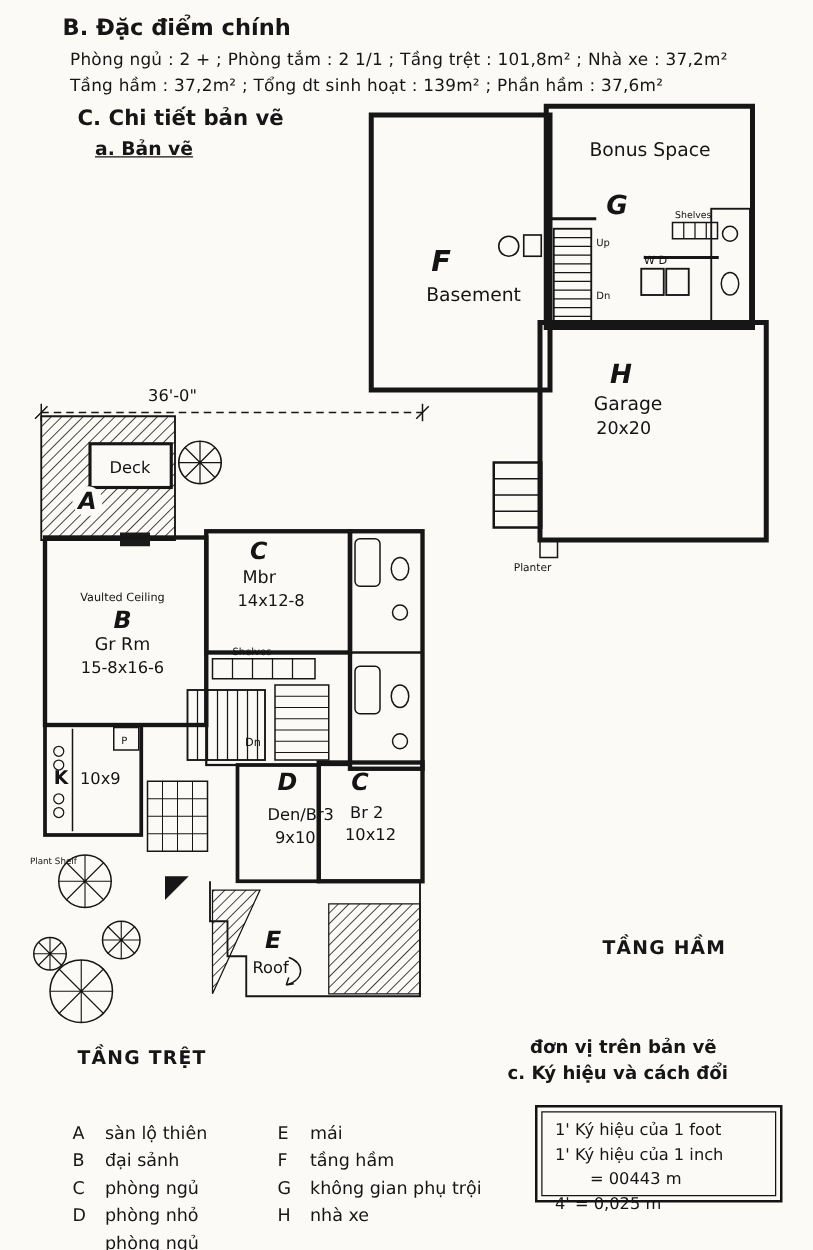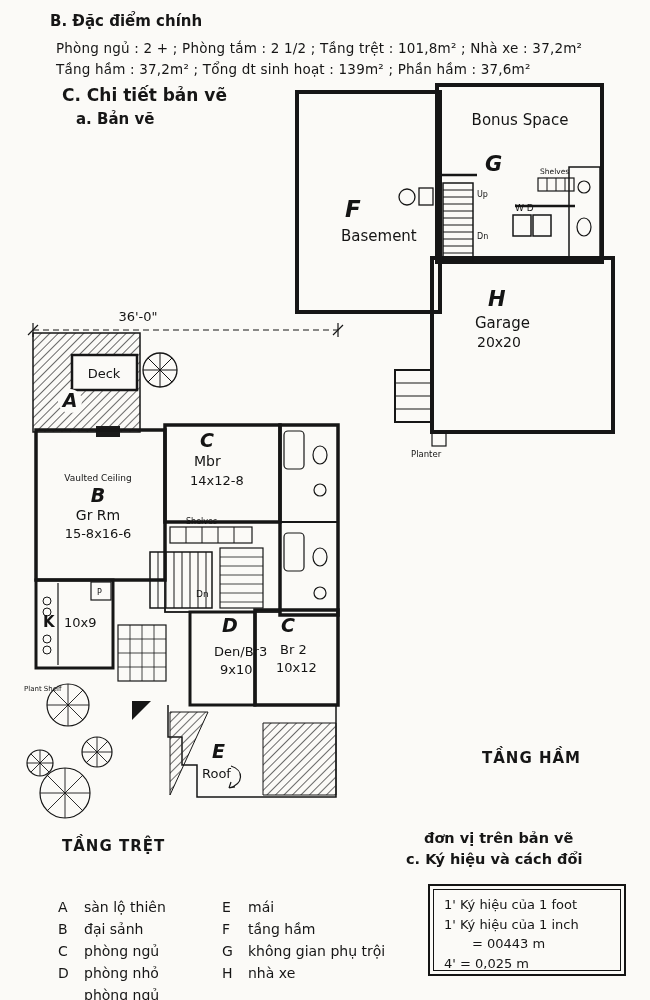--- a/index.html
+++ b/index.html
@@ -1,40 +1,40 @@
 <!DOCTYPE html>
 <html><head>
 <meta charset="utf-8">
 <style>
   html,body{margin:0;padding:0;}
   body{width:650px;height:1000px;background:#fbfaf7;font-family:"DejaVu Sans",sans-serif;color:#161616;}
   .page{position:relative;width:650px;height:1000px;overflow:hidden;}
   .abs{position:absolute;white-space:nowrap;}
-  .h1{font-size:15px;font-weight:bold;}
+  .h1{font-size:18px;font-weight:bold;}
   .h2{font-size:17px;font-weight:bold;margin-left:12px;}
-  .h3{font-size:15px;font-weight:bold;}
+  .h3{font-size:15px;font-weight:bold;text-decoration:underline;}
   .stats{font-size:13.5px;letter-spacing:.2px;}
   .plan{position:absolute;}
   .floor-label{font-size:15px;font-weight:bold;letter-spacing:1px;}
   .legend-title{font-size:15.5px;font-weight:bold;}
   .lrow{display:flex;font-size:14px;height:22px;align-items:center;}
   .lkey{width:26px;font-weight:500;}
   .conv-title{font-size:14.5px;font-weight:bold;line-height:21px;}
   .conv-box{position:absolute;border:2px solid #141414;padding:3px;background:#fbfaf7;box-sizing:border-box;}
   .conv-inner{border:1.5px solid #141414;padding:5px 10px;height:100%;box-sizing:border-box;font-size:13px;line-height:19.5px;font-weight:500;}
   .conv-inner .indent{padding-left:28px;}
   svg text{font-family:"DejaVu Sans",sans-serif;}
 </style>
 </head>
 <body>
 
 <div class="page">
 
   <div class="abs h1" style="left:50px;top:12px">B. Đặc điểm chính</div>
-  <div class="abs stats" style="left:56px;top:40px">Phòng ngủ : 2 + ; Phòng tắm : 2 1/2 ; Tầng trệt : 101,8m² ; Nhà xe : 37,2m²</div>
+  <div class="abs stats" style="left:56px;top:40px">Phòng ngủ : 2 + ; Phòng tắm : 2 1/1 ; Tầng trệt : 101,8m² ; Nhà xe : 37,2m²</div>
   <div class="abs stats" style="left:56px;top:61px">Tầng hầm : 37,2m² ; Tổng dt sinh hoạt : 139m² ; Phần hầm : 37,6m²</div>
   <div class="abs h2" style="left:50px;top:85px">C. Chi tiết bản vẽ</div>
   <div class="abs h3" style="left:76px;top:110px">a. Bản vẽ</div>
 
   <svg class="plan" style="left:285px;top:75px" width="340" height="395" viewBox="0 0 340 395">
     <g stroke="#161616" fill="none">
       <rect x="12" y="17" width="143" height="220" stroke-width="4"></rect>
       <rect x="152" y="10" width="165" height="177" stroke-width="4"></rect>
       <rect x="147" y="183" width="181" height="174" stroke-width="4"></rect>
       <path d="M152,100 h40 M230,131 h60" stroke-width="2.5"></path>
@@ -217,21 +217,21 @@
     <div class="lrow">
         <span class="lkey">H</span>
         <span>nhà xe</span>
       </div>
   </div>
 
   <div class="abs conv-title" style="left:406px;top:828px">
     <div style="padding-left:18px">đơn vị trên bản vẽ</div>
     <div>c. Ký hiệu và cách đổi</div>
   </div>
-  <div class="conv-box" style="left:428px;top:884px;width:198px;height:92px">
+  <div class="conv-box" style="left:428px;top:884px;width:198px;height:78px">
     <div class="conv-inner">
       <div>1' Ký hiệu của 1 foot</div>
       <div>1' Ký hiệu của 1 inch</div>
       <div class="indent">= 00443 m</div>
       <div>4'  = 0,025 m</div>
     </div>
   </div>
 
 </div>
 

